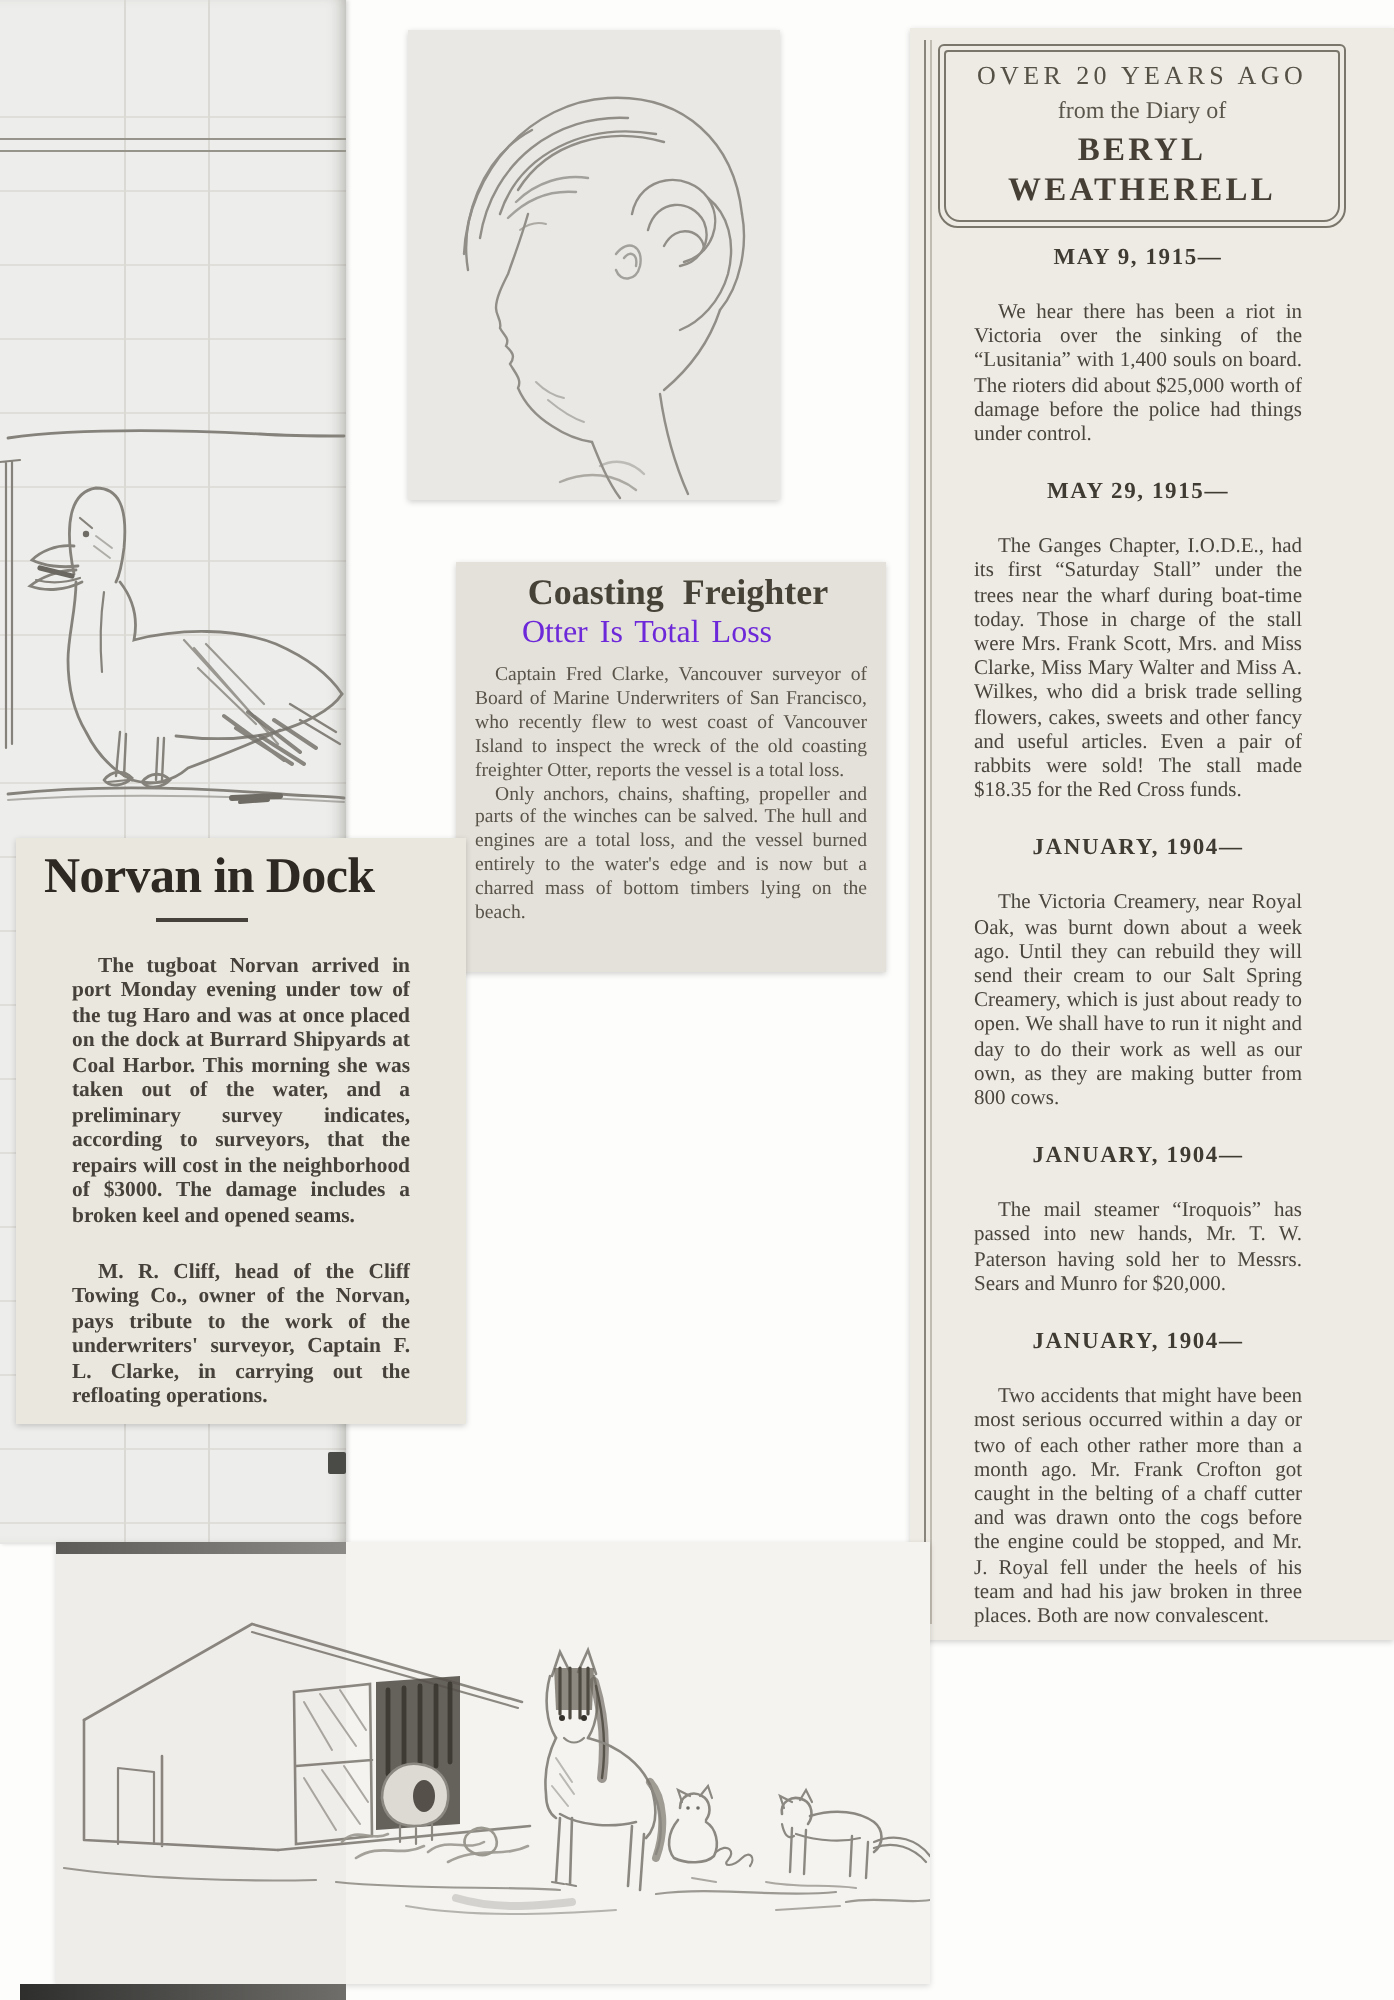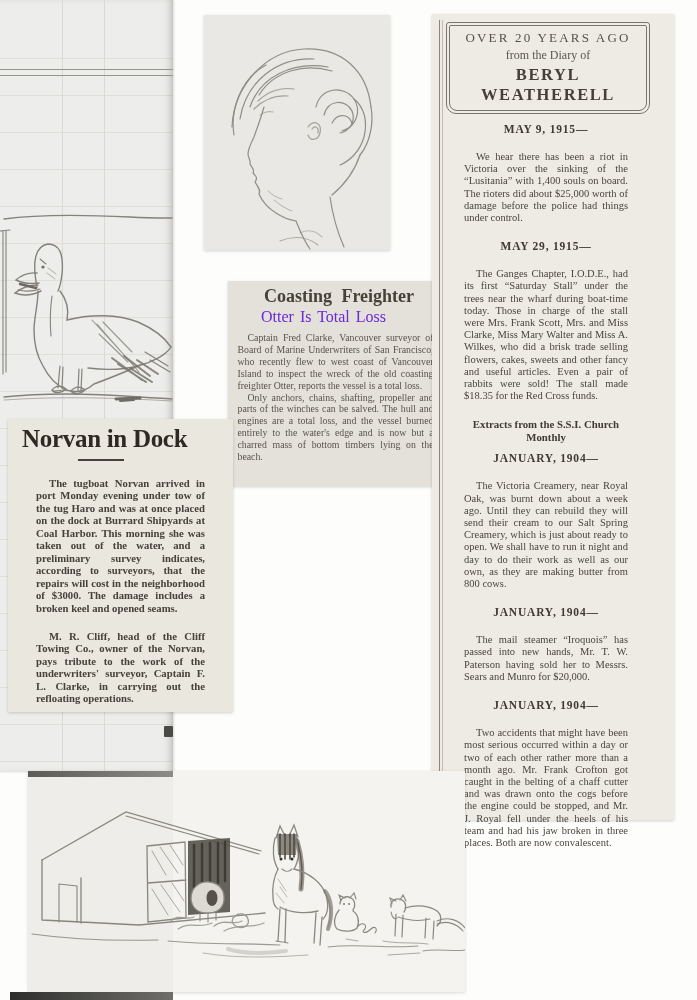--- a/index.html
+++ b/index.html
@@ -49,21 +49,21 @@
     line-height:12.45px;text-align:justify;color:#46413a;}
   .norvan .body p{margin:16px;text-indent:13px;}
   
   .freighter{left:228px; top:281px; width:215px; height:205px; background:#e3e1d9; color:#55504a;}
   .freighter .hl1{font-size:18px;font-weight:bold;color:#474238;padding:5px 0 0 7px;word-spacing:5px;line-height:20px;text-align:center;}
   .freighter .hl2{font-size:16px;font-weight:normal;color:#6d28d9;padding:0 0 3px 33px;word-spacing:2px;line-height:21px;}
   .freighter .body{width:196px;margin:2px auto 0;font-size:9.8px;line-height:11.9px;
     text-align:justify;color:#59534a;}
   .freighter .body p{margin:0;text-indent:10px;}
   
-  .diary{left:432px; top:14px; width:242px; height:806px; background:#edebe4;}
+  .diary{left:455px; top:14px; width:242px; height:806px; background:#edebe4;}
   .diary .colrule{position:absolute;left:7px;top:6px;bottom:8px;width:2px;
     border-left:1px solid #8a857c;border-right:1px solid #c0bcb2;}
   .masthead{position:relative;margin:8px 24px 0 14px;border:1px solid #7b766c;
     border-radius:3px 3px 10px 10px;padding:2px;}
   .masthead .inner{border:1px solid #7b766c;border-radius:2px 2px 8px 8px;
     text-align:center;padding:4px 2px 5px;}
   .m1{font-size:13px;letter-spacing:2.2px;color:#565147;}
   .m2{font-size:12px;color:#5b564c;margin-top:2px;}
   .m3{font-size:16.5px;font-weight:bold;letter-spacing:1.6px;color:#453f36;margin-top:2px;}
   .diary .content{margin:0 30px 0 16px;}
@@ -177,21 +177,20 @@
         <div class="m1">OVER 20 YEARS AGO</div>
         <div class="m2">from the Diary of</div>
         <div class="m3">BERYL WEATHERELL</div>
       </div>
     </div>
     <div class="content">
       <div class="d-h">MAY 9, 1915—</div>
       <p class="d-p">We hear there has been a riot in Victoria over the sinking of the “Lusitania” with 1,400 souls on board.  The rioters did about $25,000 worth of damage before the police had things under control.</p>
       <div class="d-h">MAY 29, 1915—</div>
       <p class="d-p">The Ganges Chapter, I.O.D.E., had its first “Saturday Stall” under the trees near the wharf during boat-time today.  Those in charge of the stall were Mrs. Frank Scott, Mrs. and Miss Clarke, Miss Mary Walter and Miss A. Wilkes, who did a brisk trade selling flowers, cakes, sweets and other fancy and useful articles.  Even a pair of rabbits were sold! The stall made $18.35 for the Red Cross funds.</p>
-      <div class="d-sub">Extracts from the S.S.I. Church Monthly</div>
       <div class="d-h">JANUARY, 1904—</div>
       <p class="d-p">The Victoria Creamery, near Royal Oak, was burnt down about a week ago.  Until they can rebuild they will send their cream to our Salt Spring Creamery, which is just about ready to open.  We shall have to run it night and day to do their work as well as our own, as they are making butter from 800 cows.</p>
       <div class="d-h">JANUARY, 1904—</div>
       <p class="d-p">The mail steamer “Iroquois” has passed into new hands, Mr. T. W. Paterson having sold her to Messrs.  Sears  and  Munro  for $20,000.</p>
       <div class="d-h">JANUARY, 1904—</div>
       <p class="d-p">Two accidents that might have been most serious occurred within a day or two of each other rather more than a month ago. Mr. Frank Crofton got caught in the belting of a chaff cutter and was drawn onto the cogs before the engine could be stopped, and Mr. J. Royal fell under the heels of his team and had his jaw broken in three places.  Both are now convalescent.</p>
     </div>
   </div>
 
   <div class="barn-sheet">

